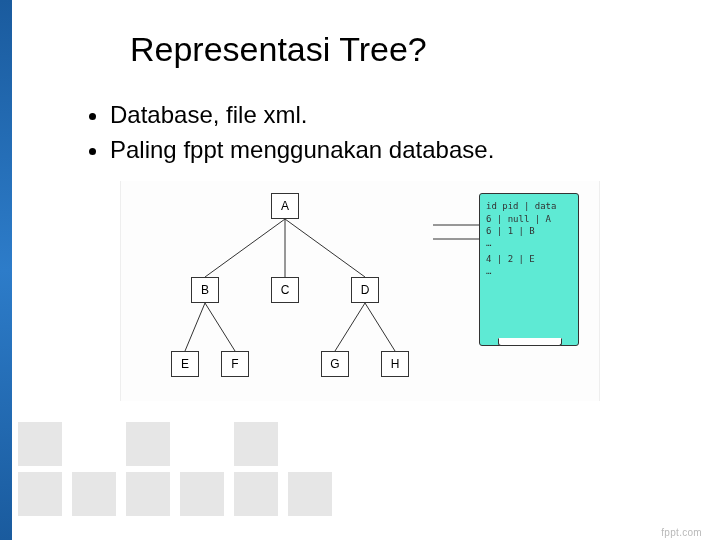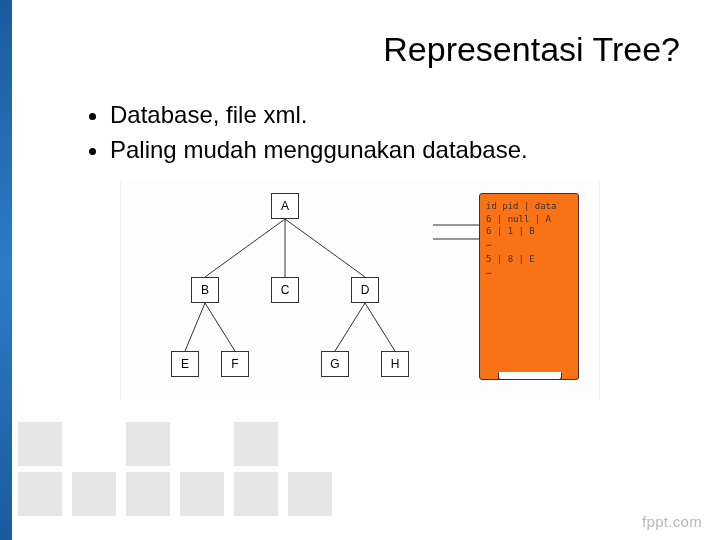--- a/index.html
+++ b/index.html
@@ -1,56 +1,56 @@
 <!DOCTYPE html>
 <html><head>
 <meta charset="utf-8">
 <style>
 *{margin:0;padding:0;box-sizing:border-box}
 body{width:720px;height:540px;font-family:Arial,Helvetica,sans-serif;background:#fff;position:relative;overflow:hidden}
 .slide{width:100%;height:100%;position:relative;padding:20px 40px}
-.title{font-size:34px;font-weight:400;color:#000;text-align:right;margin:10px 0 30px 90px}
+.title{font-size:34px;font-weight:400;color:#000;text-align:left;margin:10px 0 30px 90px}
 .bullets{margin-left:70px;margin-top:12px}
 .bullets li{font-size:24px;color:#000;list-style:disc;margin-bottom:4px;line-height:1.3}
 .diagram-wrap{margin:16px auto 0;width:480px;height:220px;position:relative;background:#fdfdfd;border-left:1px solid #eee;border-right:1px solid #eee}
 .tree{position:absolute;left:40px;top:10px;width:260px;height:200px}
 .tnode{position:absolute;width:28px;height:26px;border:1px solid #333;background:#fff;font-size:12px;text-align:center;line-height:24px}
 svg.edges{position:absolute;left:0;top:0;width:260px;height:200px}
 svg.edges line{stroke:#333;stroke-width:1}
 .arrows{position:absolute;left:310px;top:34px;width:60px;height:60px}
 .arrows svg{width:60px;height:60px}
 .arrows line{stroke:#333;stroke-width:1}
 .arrows polygon{fill:#333}
-.db{position:absolute;right:20px;top:12px;width:100px;height:187px;border:1px solid #333;border-radius:3px;background:#f97316;padding:6px 6px;font-family:monospace;font-size:9px;line-height:1.35;color:#333}
+.db{position:absolute;right:20px;top:12px;width:100px;height:153px;border:1px solid #333;border-radius:3px;background:#5eead4;padding:6px 6px;font-family:monospace;font-size:9px;line-height:1.35;color:#333}
 .db .notch{position:absolute;bottom:-1px;left:18px;width:64px;height:8px;border:1px solid #333;border-top:1px solid #fff;background:#fff;border-radius:0 0 3px 3px}
 .accent{position:absolute;left:0;top:0;width:12px;height:100%;background:linear-gradient(180deg,#1a5b9e 0%,#2d7cc9 50%,#1a5b9e 100%)}
 .blocks{position:absolute;left:18px;bottom:18px;width:320px;height:110px}
 .blk{position:absolute;background:#e6e6e6}
 .c1a{left:0;bottom:56px;width:44px;height:44px}
 .c1b{left:0;bottom:6px;width:44px;height:44px}
 .c2{left:54px;bottom:6px;width:44px;height:44px}
 .c3a{left:108px;bottom:56px;width:44px;height:44px}
 .c3b{left:108px;bottom:6px;width:44px;height:44px}
 .c4{left:162px;bottom:6px;width:44px;height:44px}
 .c5a{left:216px;bottom:56px;width:44px;height:44px}
 .c5b{left:216px;bottom:6px;width:44px;height:44px}
 .c6{left:270px;bottom:6px;width:44px;height:44px}
-.watermark{position:absolute;right:18px;bottom:10px;font-size:15px;color:#b9b9b9;letter-spacing:.3px}
+.watermark{position:absolute;right:18px;bottom:2px;font-size:10px;color:#b9b9b9;letter-spacing:.3px}
 </style>
 </head>
 <body>
 
 <div class="slide">
   <div class="accent"></div>
 
   <h1 class="title">Representasi Tree?</h1>
 
   <ul class="bullets">
     <li>Database, file xml.</li>
-    <li>Paling mudah menggunakan database.</li>
+    <li>Paling fppt menggunakan database.</li>
   </ul>
 
   <div class="diagram-wrap">
     <div class="tree">
       <svg class="edges">
         <line x1="124" y1="28" x2="44" y2="86"></line>
         <line x1="124" y1="28" x2="124" y2="86"></line>
         <line x1="124" y1="28" x2="204" y2="86"></line>
         <line x1="44" y1="112" x2="24" y2="160"></line>
         <line x1="44" y1="112" x2="74" y2="160"></line>
@@ -75,21 +75,21 @@
           <polygon points="50,20 58,24 50,28"></polygon>
       </svg>
     </div>
 
     <div class="db">
       <div>id  pid | data</div>
       <div>6 | null | A</div>
       <div>6 |   1  | B</div>
       <div>…</div>
       <div style="height:4px"></div>
-      <div>5 |   8  | E</div>
+      <div>4 |   2  | E</div>
       <div>…</div>
       <div class="notch"></div>
     </div>
   </div>
 
   <div class="blocks">
     <div class="blk c1a"></div>
     <div class="blk c1b"></div>
     <div class="blk c2"></div>
     <div class="blk c3a"></div>

